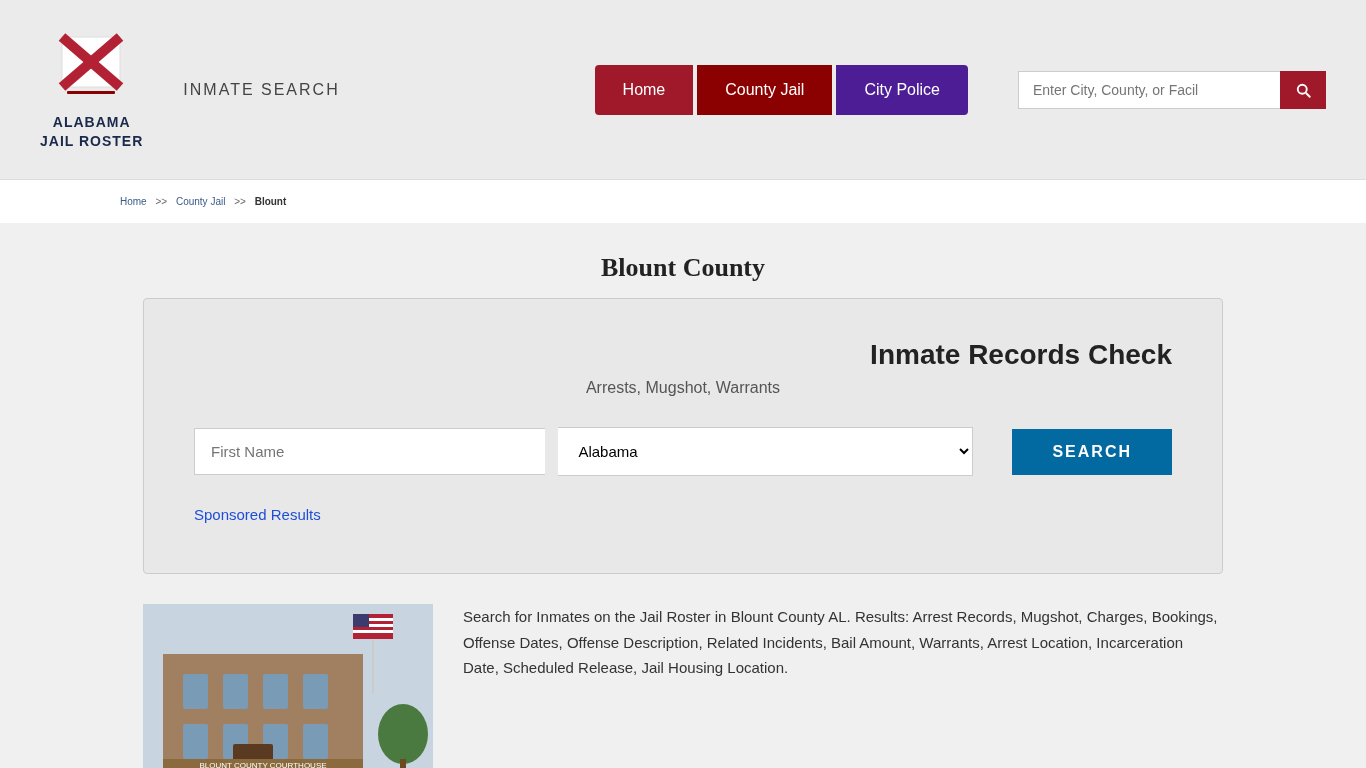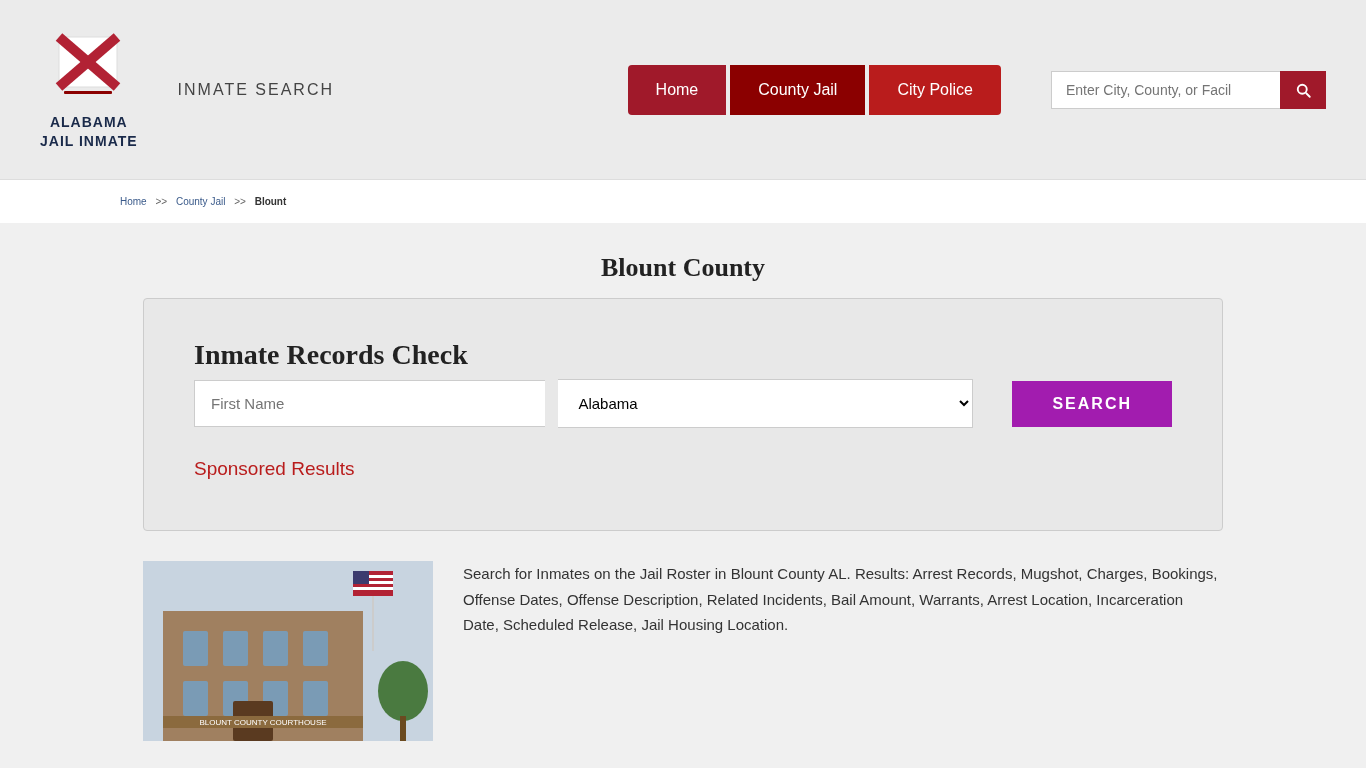--- a/index.html
+++ b/index.html
@@ -57,34 +57,34 @@
     .nav-btn-home {
       background: #a0192a;
       color: white;
       border-radius: 4px 0 0 4px;
     }
     .nav-btn-county {
       background: #8b0000;
       color: white;
     }
     .nav-btn-city {
-      background: #b91c1c;
+      background: #4c1d95;
       color: white;
       border-radius: 0 4px 4px 0;
     }
     .search-bar-area {
       display: flex;
       align-items: center;
     }
     .search-input {
       padding: 10px 14px;
       font-size: 14px;
       border: 1px solid #ccc;
       border-right: none;
-      width: 229px;
+      width: 262px;
       background: white;
       outline: none;
       font-family: Arial, sans-serif;
     }
     .search-btn {
       background: #a0192a;
       border: none;
       padding: 10px 14px;
       cursor: pointer;
       display: flex;
@@ -134,23 +134,23 @@
 
     
     .records-box {
       background: #e8e8e8;
       border: 1px solid #ccc;
       border-radius: 4px;
       padding: 40px 50px 50px;
       margin-bottom: 30px;
     }
     .records-title {
-      text-align: left;
+      text-align: right;
       font-size: 28px;
-      font-family: Liberation Serif, serif;
+      font-family: Liberation Sans, sans-serif;
       color: #222;
       margin-bottom: 8px;
     }
     .records-subtitle {
       text-align: center;
       font-size: 16px;
       font-family: Arial, sans-serif;
       color: #555;
       margin-bottom: 30px;
     }
@@ -177,35 +177,35 @@
       padding: 14px 16px;
       font-size: 15px;
       border: 1px solid #ccc;
       border-left: none;
       background: white;
       font-family: Arial, sans-serif;
       outline: none;
       cursor: pointer;
     }
     .form-search-btn {
-      background: #a21caf;
+      background: #0369a1;
       color: white;
       border: none;
       padding: 14px 40px;
       font-size: 16px;
       font-family: Arial, sans-serif;
       letter-spacing: 2px;
       font-weight: bold;
       cursor: pointer;
       margin-left: 26px;
     }
     .sponsored-label {
       font-family: Arial, sans-serif;
-      font-size: 19px;
-      color: #b91c1c;
+      font-size: 15px;
+      color: #1d4ed8;
     }
 
     
     .bottom-section {
       display: flex;
       gap: 30px;
       align-items: flex-start;
     }
     .courthouse-img {
       width: 290px;
@@ -257,21 +257,21 @@
         <rect x="10" y="8" width="58" height="50" fill="white" stroke="#ddd" stroke-width="1"></rect>
 
         <line x1="10" y1="8" x2="68" y2="58" stroke="#b22234" stroke-width="10"></line>
         <line x1="68" y1="8" x2="10" y2="58" stroke="#b22234" stroke-width="10"></line>
 
         <rect x="15" y="62" width="48" height="3" fill="#8b0000" rx="1"></rect>
       </svg>
     </div>
     <div class="logo-text">
       <div>ALABAMA</div>
-      <div>JAIL INMATE</div>
+      <div>JAIL ROSTER</div>
     </div>
   </a>
 
   <span class="inmate-search-label">INMATE SEARCH</span>
 
   <nav class="nav-area">
     <a href="#" class="nav-btn nav-btn-home">Home</a>
     <a href="#" class="nav-btn nav-btn-county">County Jail</a>
     <a href="#" class="nav-btn nav-btn-city">City Police</a>
   </nav>
@@ -292,20 +292,21 @@
   <a href="#">County Jail</a>
   <span class="breadcrumb-sep">&gt;&gt;</span>
   <span class="breadcrumb-current">Blount</span>
 </div>
 
 <div class="main-content">
   <h1 class="page-title">Blount County</h1>
 
   <div class="records-box">
     <h2 class="records-title">Inmate Records Check</h2>
+    <p class="records-subtitle">Arrests, Mugshot, Warrants</p>
 
     <div class="search-form">
       <input type="text" class="form-input" placeholder="First Name" style="">
       <select class="form-select">
         <option>Alabama</option>
         <option>Alaska</option>
         <option>Arizona</option>
         <option>Arkansas</option>
         <option>California</option>
         <option>Colorado</option>

